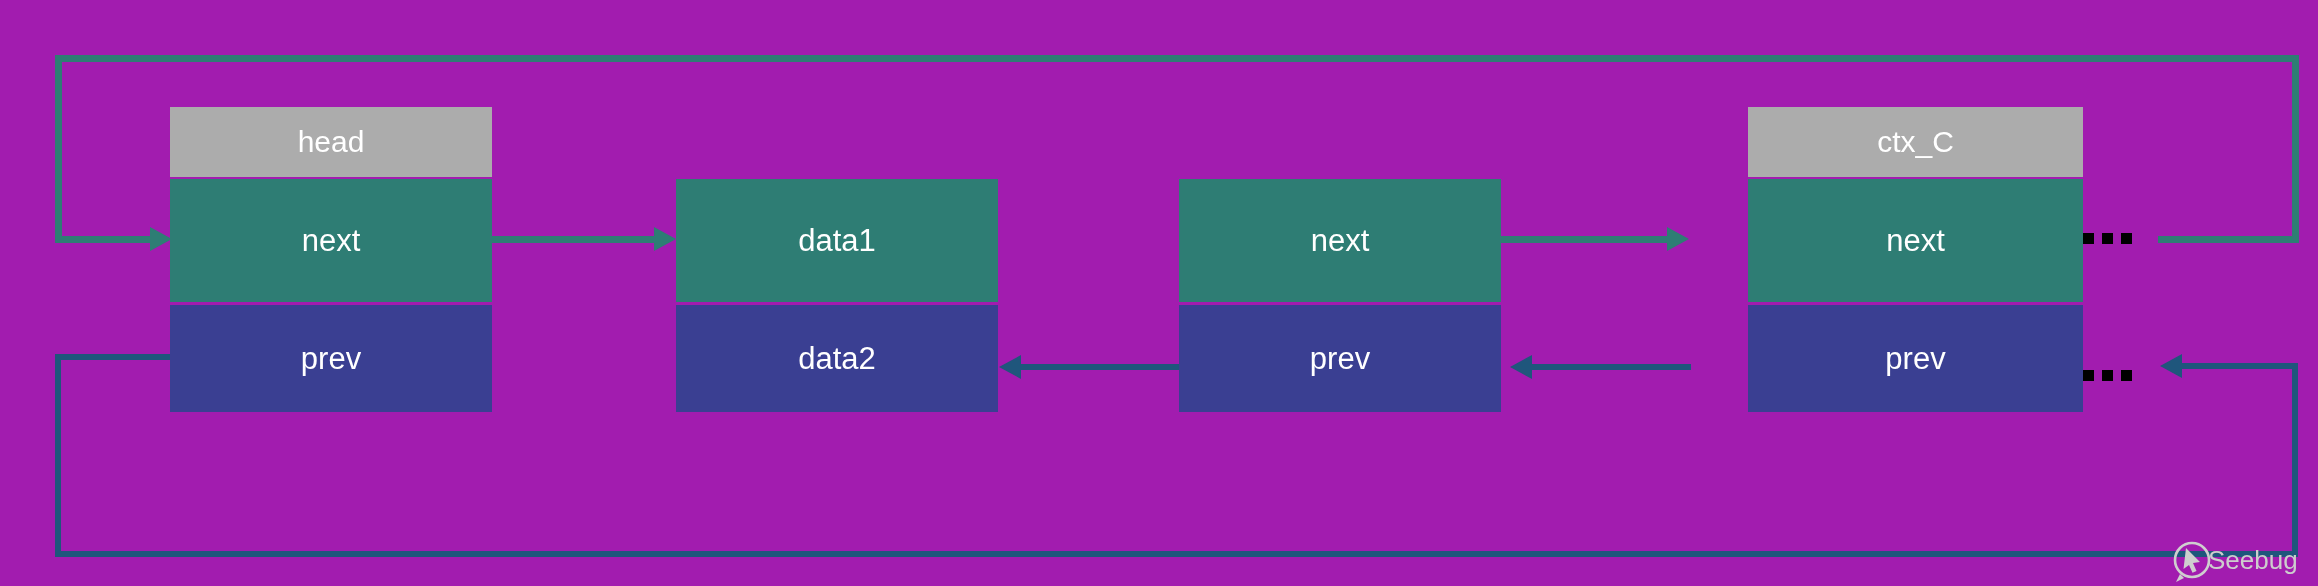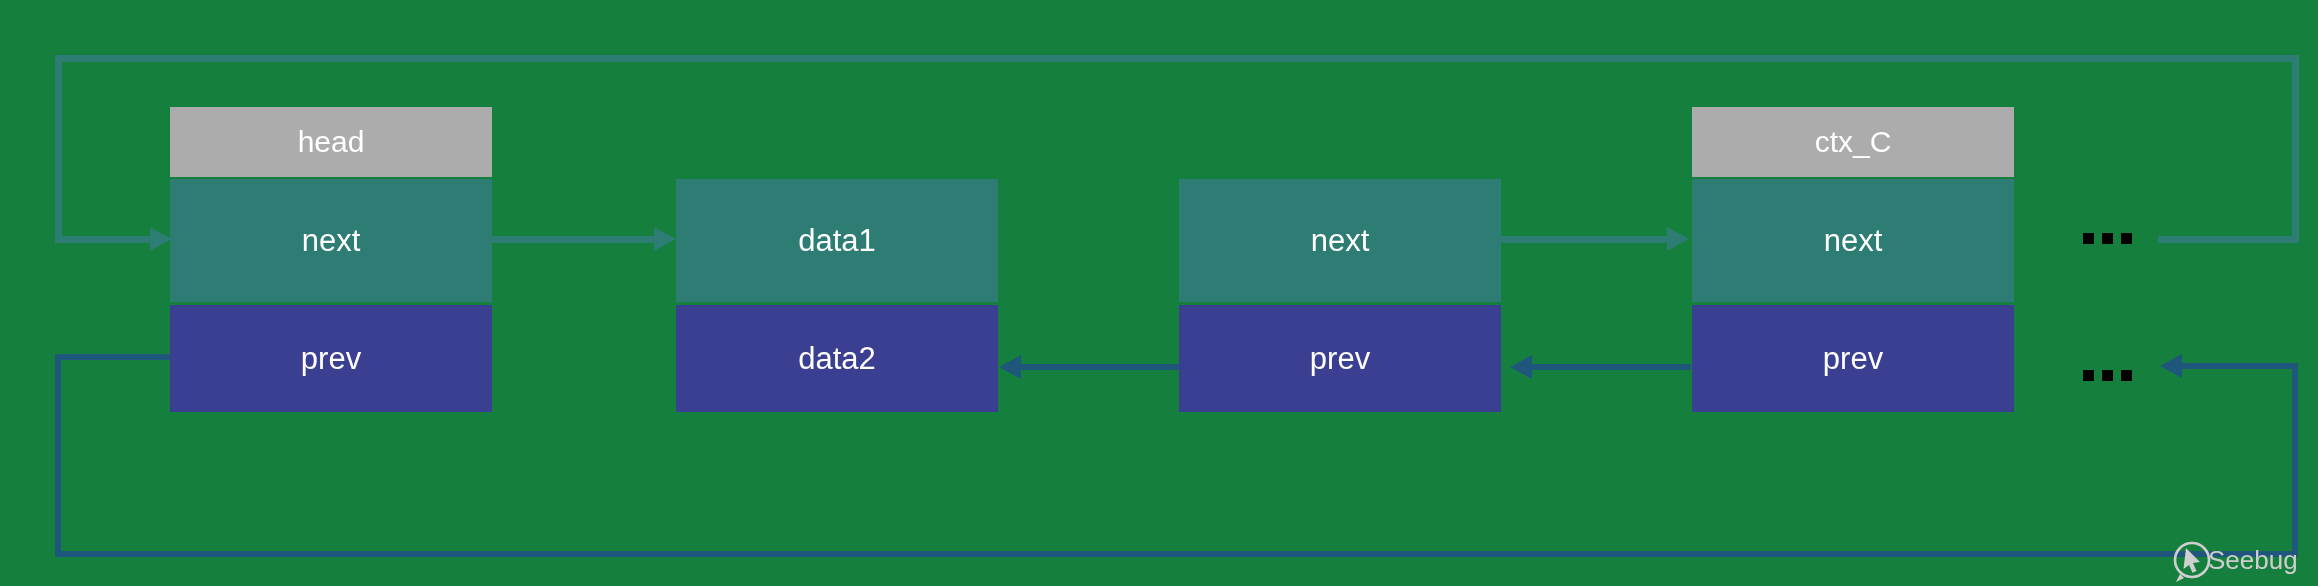--- a/index.html
+++ b/index.html
@@ -1,17 +1,17 @@
 <!DOCTYPE html>
 <html style="--c-header: #ACACAC; --c-next: #2E7D74; --c-prev: #3A3F92; --c-fwd: #2E7D74; --c-back: #1F567C; --c-dots: #000000; --c-wm: #CDCDCD;"><head>
 <meta charset="utf-8">
 <style>
   html,body{margin:0;padding:0;background:#ffffff;}
   .stage{
-    position:relative;width:2318px;height:586px;background:#15803d;
+    position:relative;width:2318px;height:586px;background:#a21caf;
     font-family:"Liberation Sans","DejaVu Sans",sans-serif;overflow:hidden;
   }
   
   .node{position:absolute;top:107px;width:322px;height:322px;}
   .node .hdr{
     position:absolute;top:0;left:0;width:100%;height:70px;
     background:var(--c-header,#ACACAC);color:#fff;font-size:30px;
     display:flex;align-items:center;justify-content:center;
   }
   .node .row{
@@ -75,21 +75,21 @@
   <div class="node" style="left:676px;">
     <div class="row next">data1</div>
     <div class="row prev">data2</div>
   </div>
 
   <div class="node" style="left:1179px;">
     <div class="row next">next</div>
     <div class="row prev">prev</div>
   </div>
 
-  <div class="node" style="left:1692px;">
+  <div class="node" style="left:1748px;padding-left:13px;">
     <div class="hdr">ctx_C</div>
     <div class="row next">next</div>
     <div class="row prev">prev</div>
   </div>
 
   <div class="dots" style="left:2083px;top:233px;" aria-label="...">
     <span class="dot"></span>
     <span class="dot"></span>
     <span class="dot"></span>
   </div>

